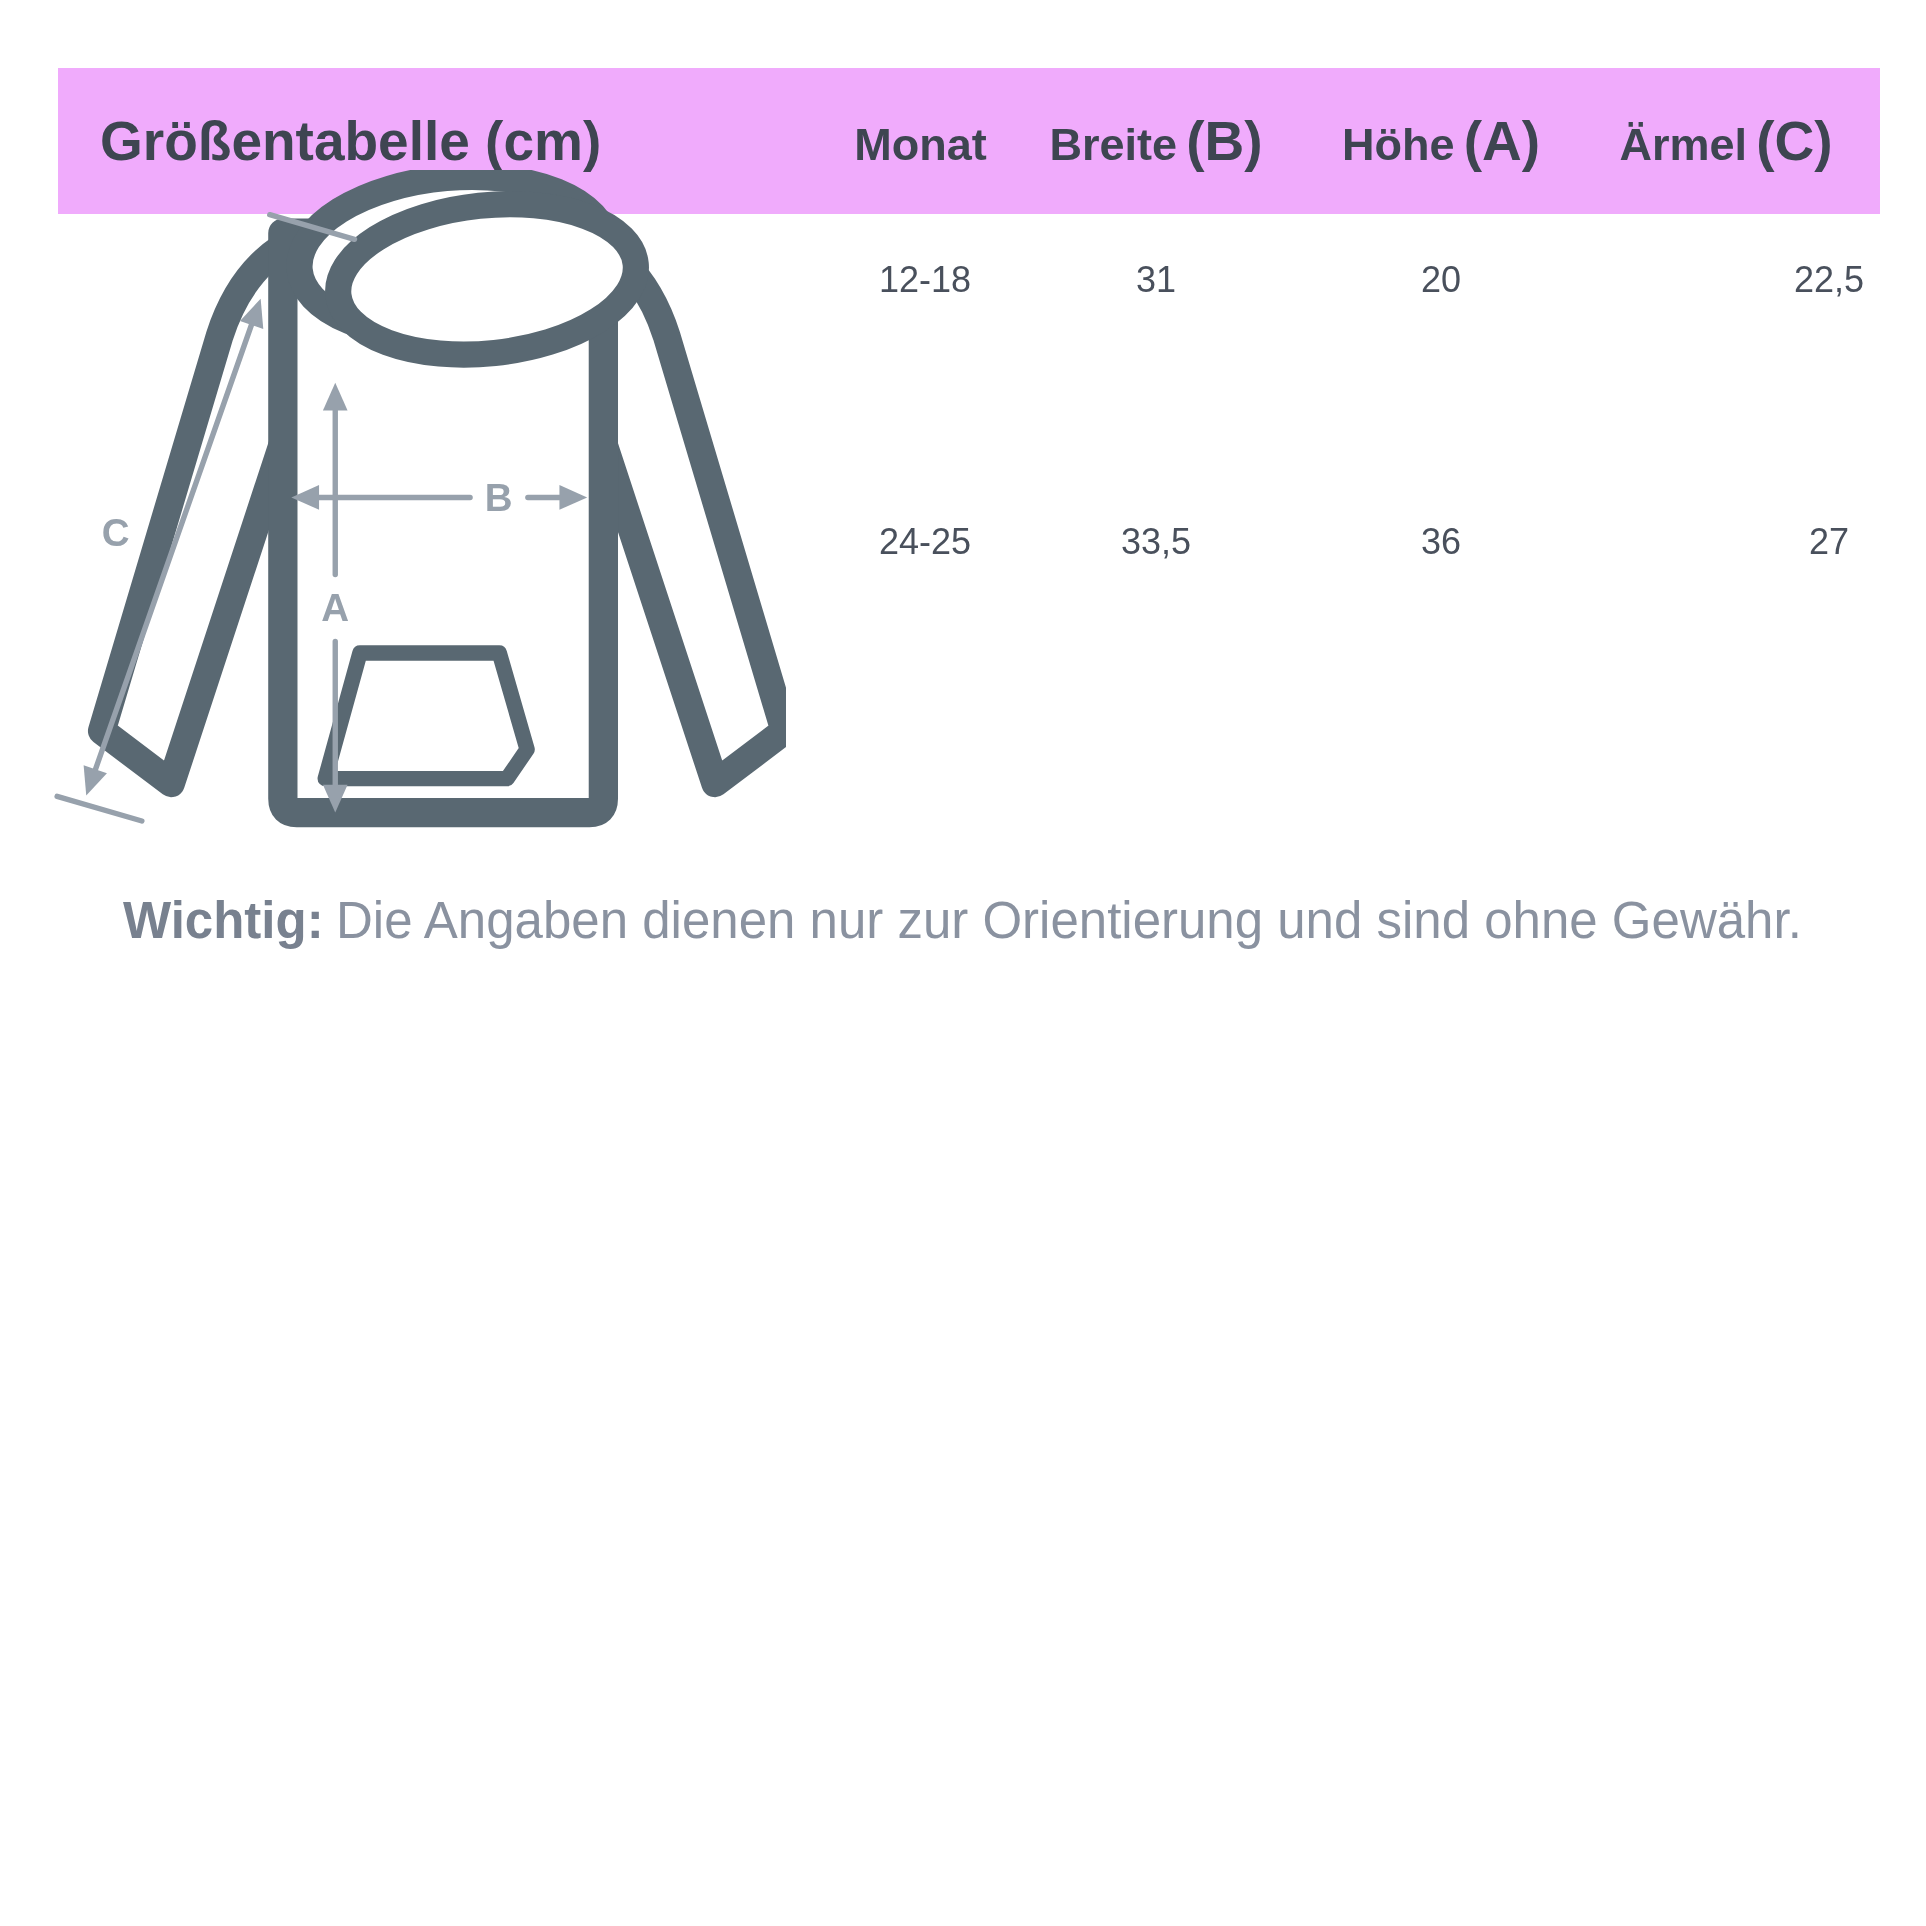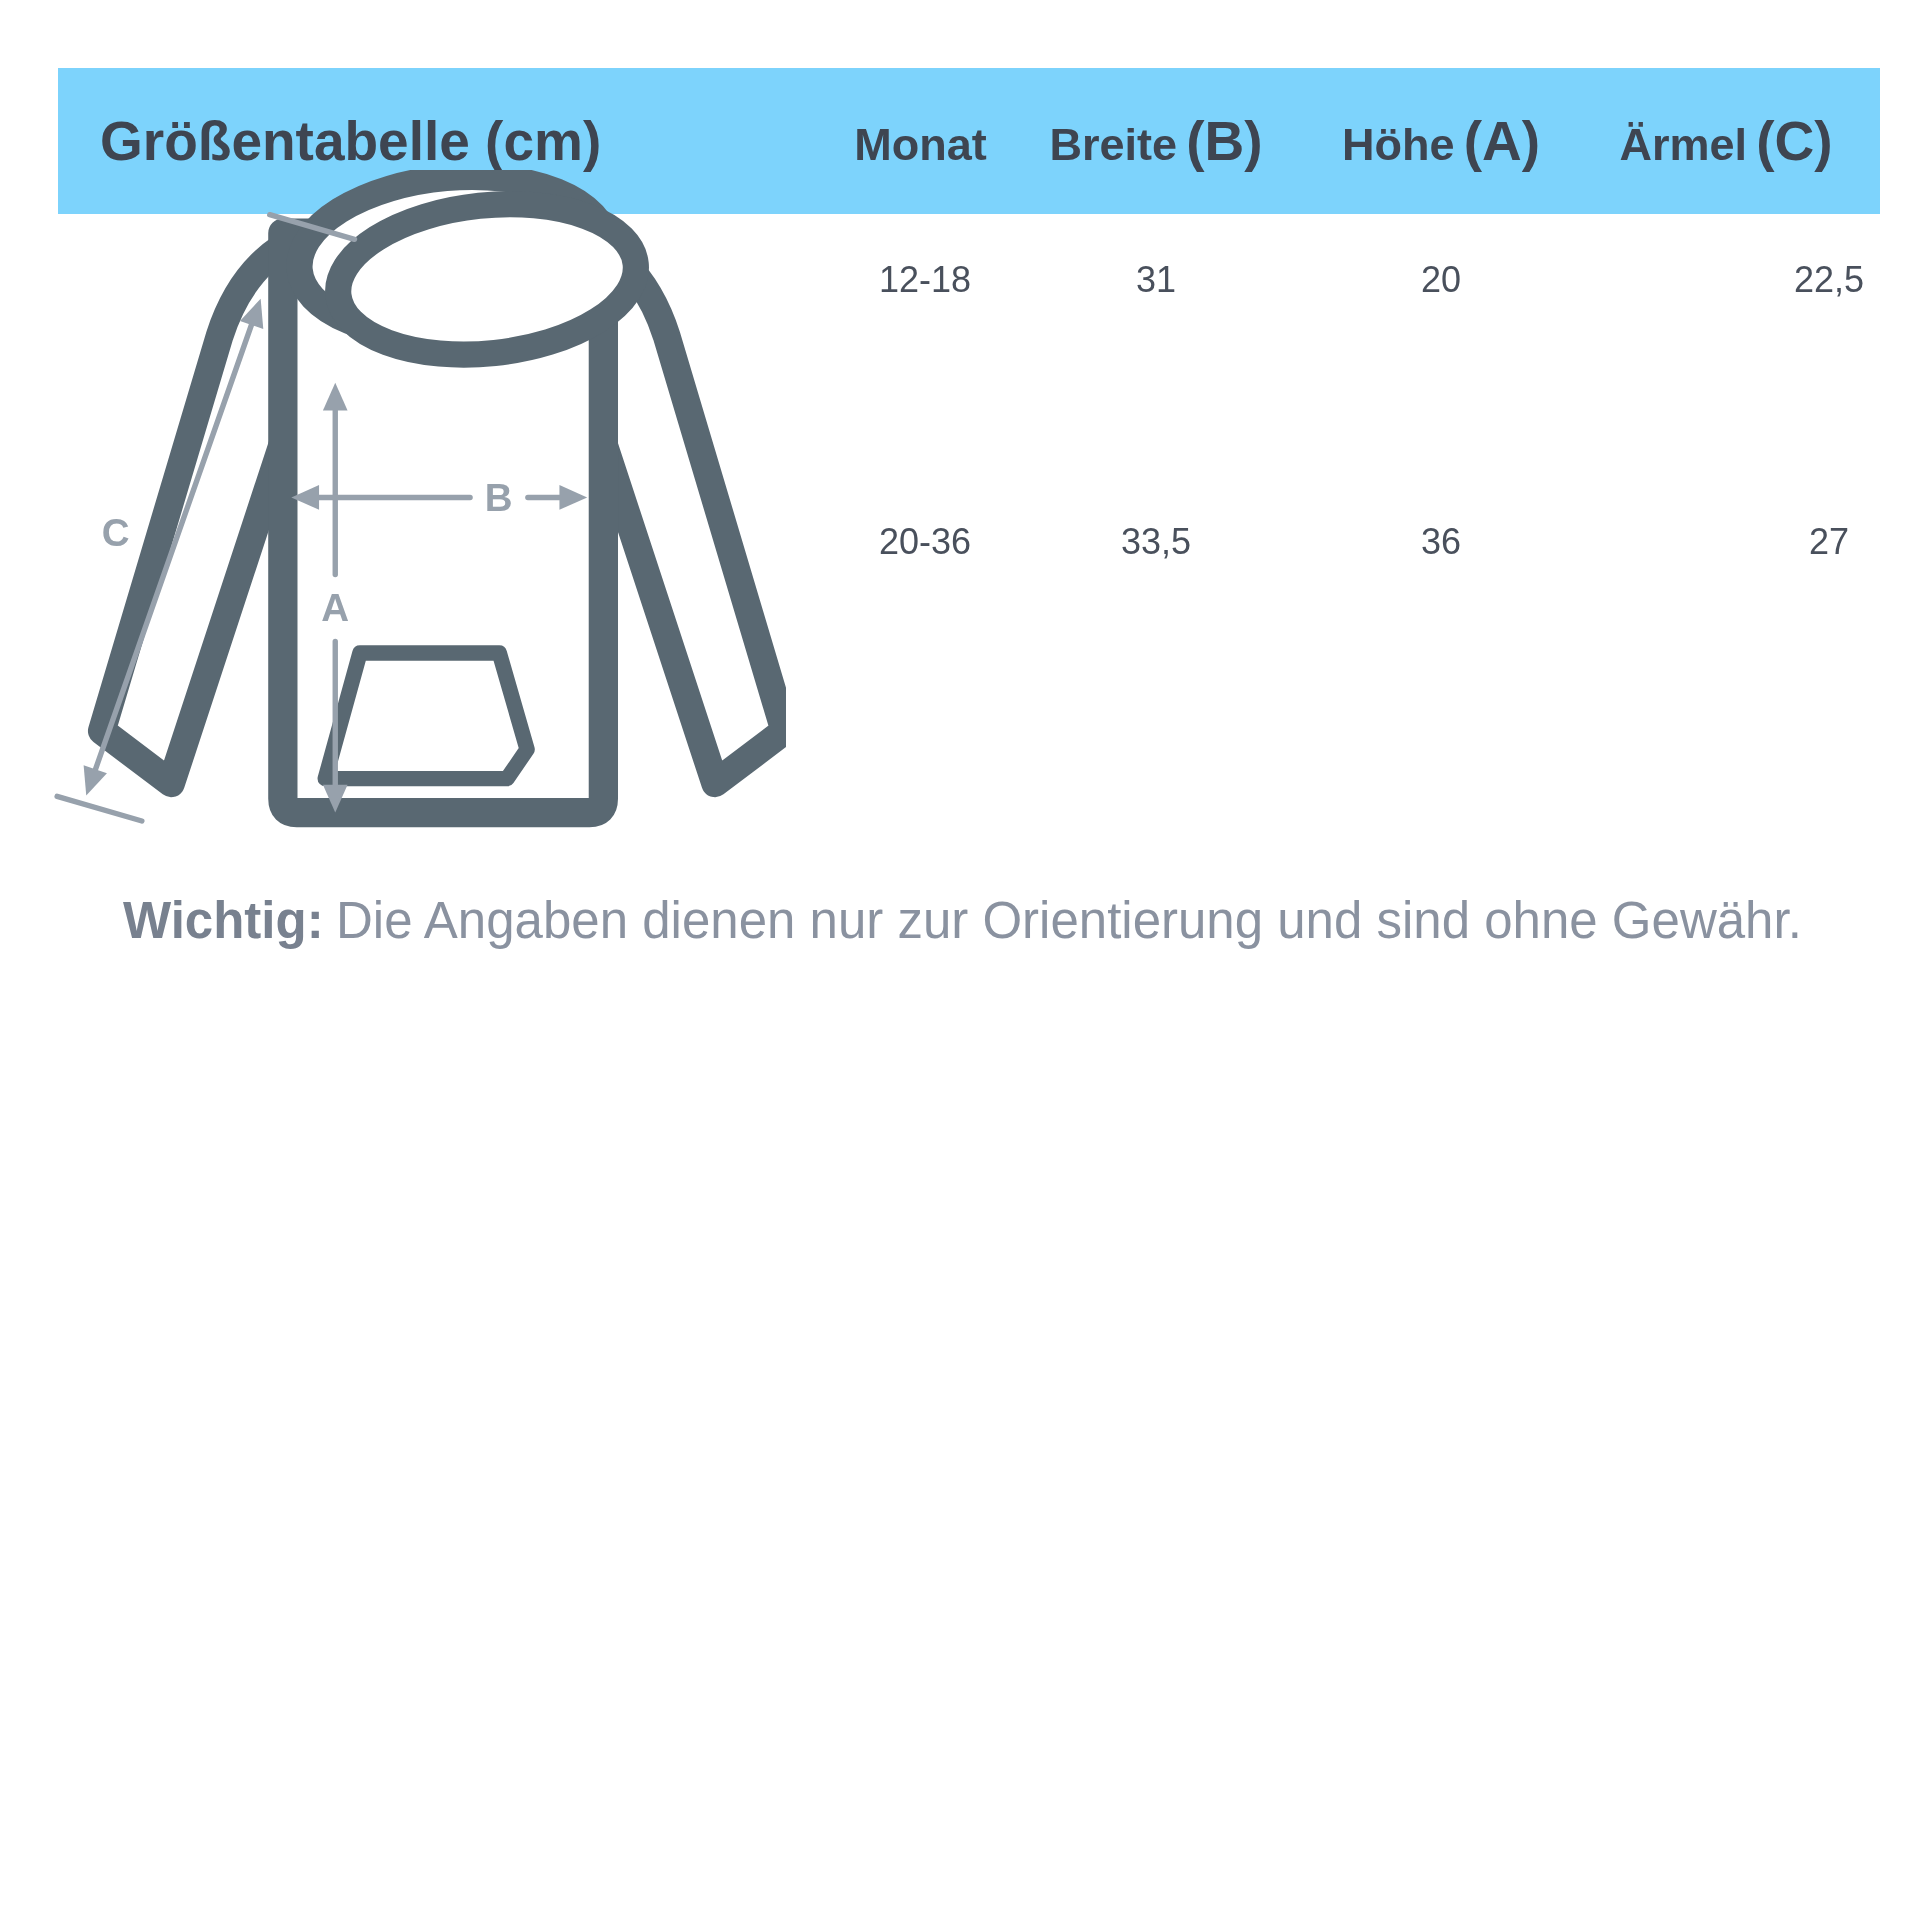--- a/index.html
+++ b/index.html
@@ -1,21 +1,21 @@
 <!DOCTYPE html>
 <html style="font-size:12.3px"><head>
 <meta charset="utf-8">
 <style>
   html,body{margin:0;padding:0;background:#ffffff;}
   .page{
     position:relative;width:1926px;height:1926px;background:#ffffff;
     font-family:"Liberation Sans",sans-serif;overflow:hidden;
   }
   
-  .band{position:absolute;left:58px;top:68px;width:1822px;height:146px;background:#7dd3fc;}
+  .band{position:absolute;left:58px;top:68px;width:1822px;height:146px;background:#f0abfc;}
   .band-title{
     position:absolute;left:42px;top:50%;transform:translateY(-50%);
     font-size:55px;font-weight:bold;color:#3e4551;white-space:nowrap;
   }
   .hcell{
     position:absolute;top:50%;transform:translate(-50%,-50%);
     font-size:45px;font-weight:bold;color:#3e4551;white-space:nowrap;
   }
   .hcell .dim{font-size:55px;margin-left:9.2px;}
   .hc1{left:867px}.hc2{left:1098px}.hc3{left:1383px}.hc4{left:1668px}
@@ -54,21 +54,21 @@
     <div class="hcell hc4"><span>Ärmel</span><span class="dim">(C)</span></div>
   </div>
 
   <div class="trow r1">
     <span class="tcell tc1">12-18</span>
     <span class="tcell tc2">31</span>
     <span class="tcell tc3">20</span>
     <span class="tcell tc4">22,5</span>
   </div>
   <div class="trow r3">
-    <span class="tcell tc1">20-36</span>
+    <span class="tcell tc1">24-25</span>
     <span class="tcell tc2">33,5</span>
     <span class="tcell tc3">36</span>
     <span class="tcell tc4">27</span>
   </div>
 
   <svg class="hoodie" viewBox="0 0 950 880">
 
     <path class="garment" stroke-width="36" d="M 318 88 Q 245 122 215 215 L 62 728 L 152 796 L 305 330 Z"></path>
     <path class="garment" stroke-width="36" d="M 692 88 Q 765 122 795 215 L 948 728 L 858 796 L 705 330 Z"></path>
 

